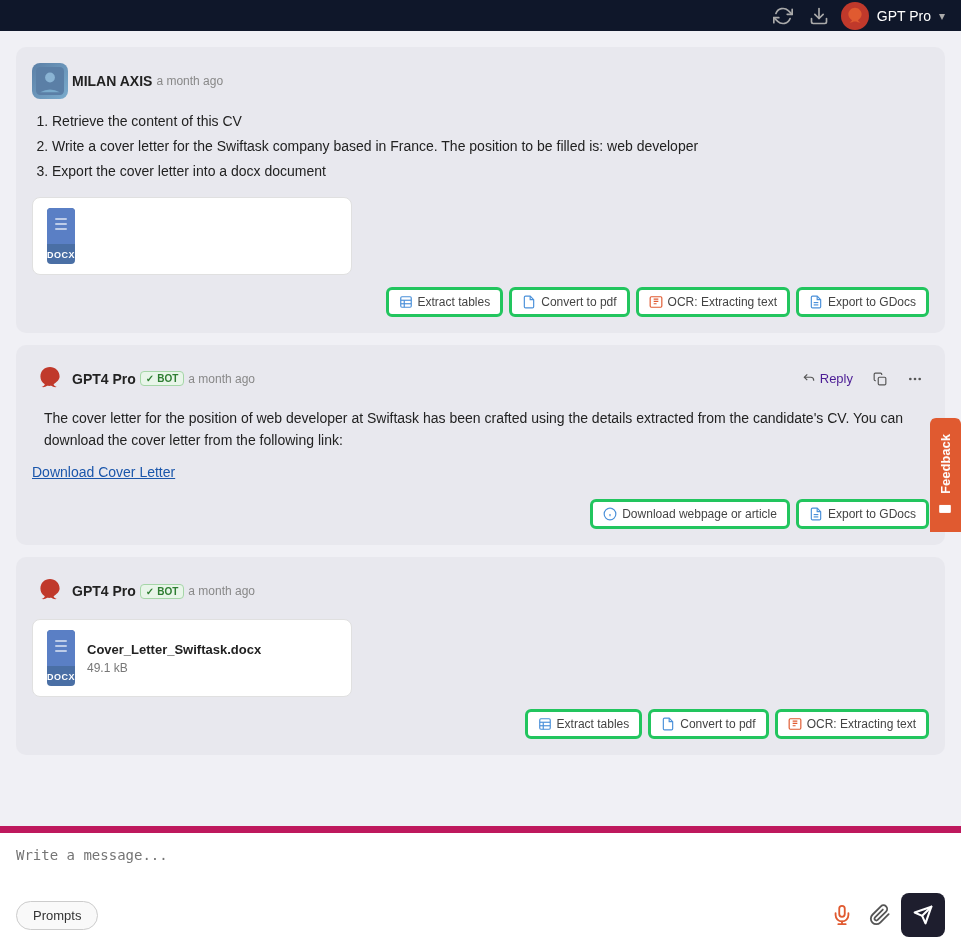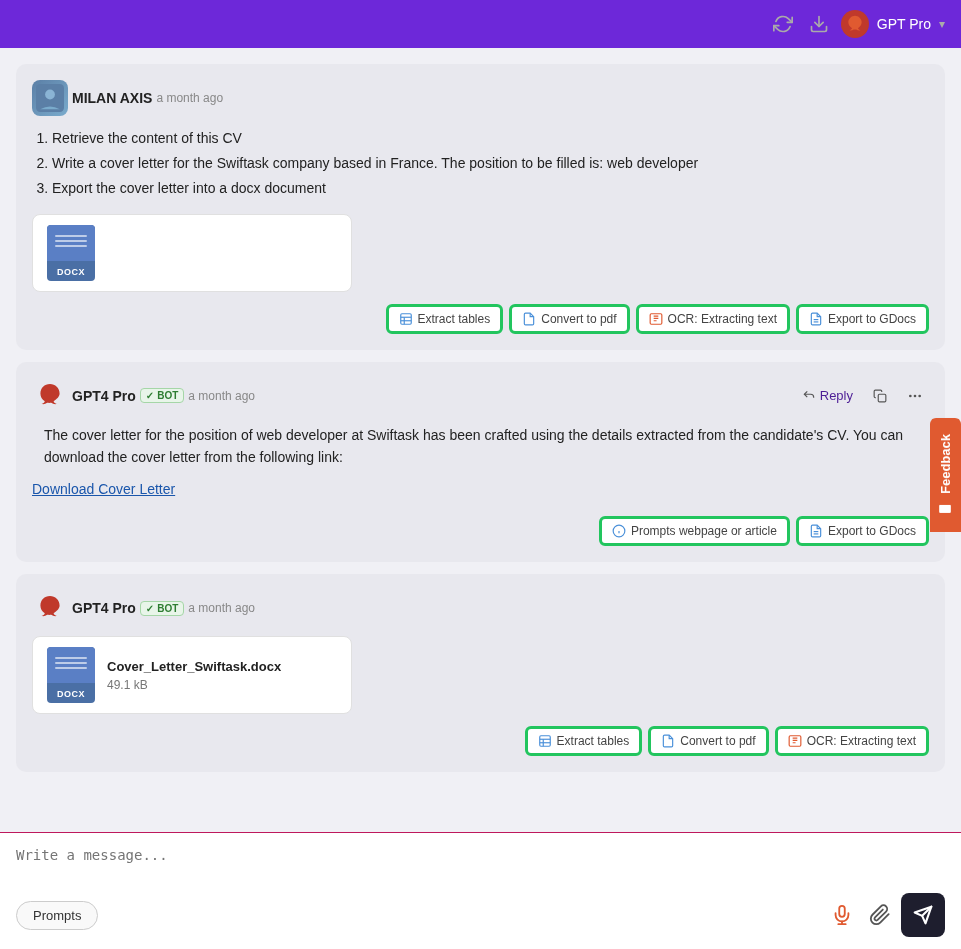--- a/index.html
+++ b/index.html
@@ -8,26 +8,26 @@
       background: #f0f0f5;
       width: 961px;
       height: 949px;
       overflow: hidden;
       display: flex;
       flex-direction: column;
     }
 
     
     .topbar {
-      background: #6d28d9;
+      background: #0f172a;
       display: flex;
       align-items: center;
       justify-content: flex-end;
       padding: 6px 16px;
-      height: 48px;
+      height: 31px;
       gap: 8px;
     }
     .topbar-icon-btn {
       background: none;
       border: none;
       cursor: pointer;
       color: #ccc;
       font-size: 18px;
       padding: 4px;
       display: flex;
@@ -180,21 +180,21 @@
       align-items: center;
       gap: 12px;
       background: #fff;
       border-radius: 8px;
       padding: 10px 14px;
       margin-bottom: 12px;
       max-width: 320px;
       border: 1px solid #e0e0e0;
     }
     .file-icon {
-      width: 48px;
+      width: 28px;
       height: 56px;
       background: #4a6fa5;
       border-radius: 4px;
       display: flex;
       flex-direction: column;
       align-items: center;
       justify-content: flex-end;
       padding-bottom: 4px;
       flex-shrink: 0;
       position: relative;
@@ -298,21 +298,21 @@
       border-radius: 0 0 6px 6px;
       z-index: 100;
       display: flex;
       align-items: center;
       gap: 8px;
     }
 
     
     .input-area {
       background: #fff;
-      border-top: 1px solid #be185d;
+      border-top: 7px solid #be185d;
       padding: 12px 16px;
       margin-top: auto;
     }
     .message-input {
       width: 100%;
       border: none;
       outline: none;
       font-size: 14px;
       color: #333;
       background: transparent;
@@ -506,21 +506,21 @@
     
     <div class="tool-buttons">
       <button class="tool-btn">
         <span class="tool-btn-icon" style="color:#4a90d9">
           <svg width="14" height="14" viewBox="0 0 24 24" fill="none" stroke="#4a90d9" stroke-width="2">
               <circle cx="12" cy="12" r="10"></circle>
               <line x1="12" y1="16" x2="12" y2="12"></line>
               <line x1="12" y1="8" x2="12.01" y2="8"></line>
             </svg>
         </span>
-        <span>Prompts webpage or article</span>
+        <span>Download webpage or article</span>
       </button>
       <button class="tool-btn">
         <span class="tool-btn-icon gdocs">
           <svg width="14" height="14" viewBox="0 0 24 24" fill="none" stroke="#4a90d9" stroke-width="2">
               <path d="M14 2H6a2 2 0 0 0-2 2v16a2 2 0 0 0 2 2h12a2 2 0 0 0 2-2V8z"></path>
               <polyline points="14 2 14 8 20 8"></polyline>
               <line x1="8" y1="13" x2="16" y2="13"></line>
               <line x1="8" y1="17" x2="16" y2="17"></line>
             </svg>
         </span>

